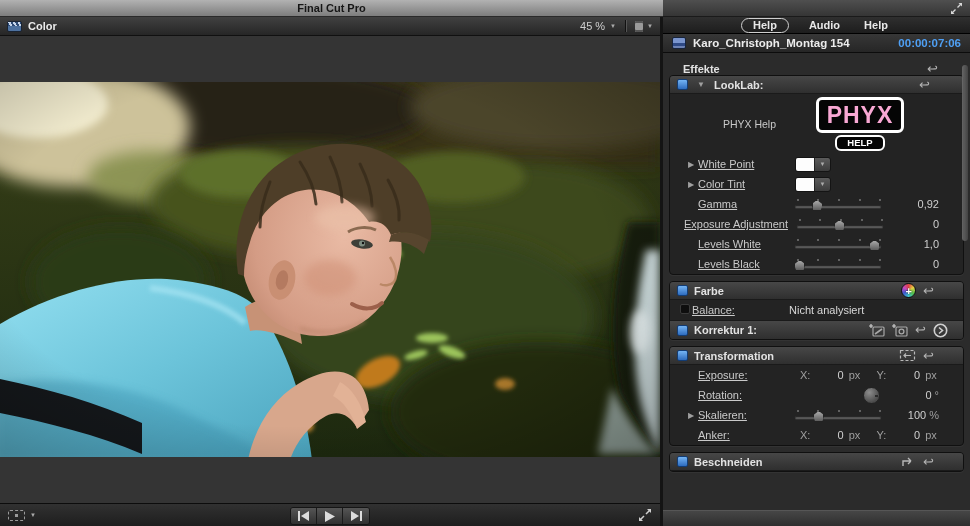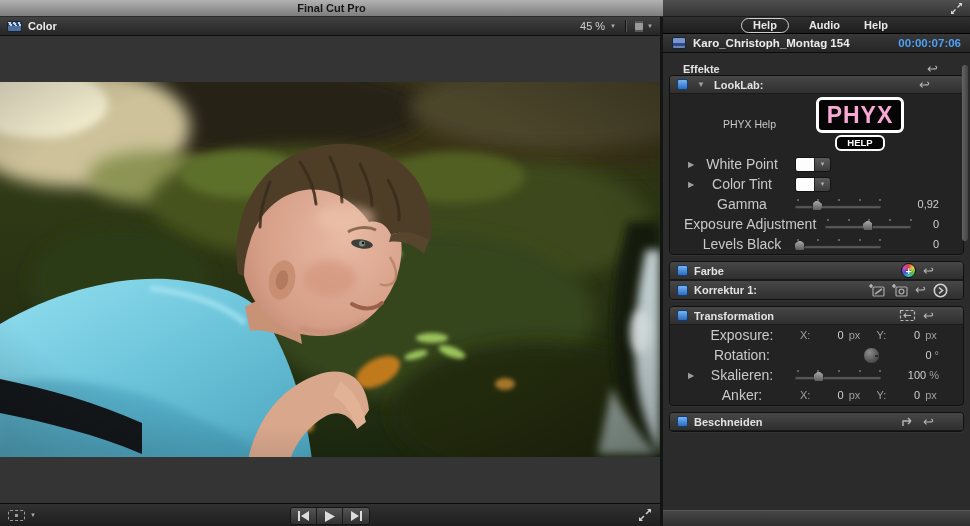--- a/index.html
+++ b/index.html
@@ -79,21 +79,21 @@
   .panel-header { height:18px; background:linear-gradient(#474747,#2f2f2f); border-bottom:1px solid #1a1a1a;
     display:flex; align-items:center; padding:0 7px; gap:6px; }
   .panel-footerbar { border-bottom:none; border-top:1px solid #1a1a1a; height:19px; }
   .cb-blue { width:11px; height:11px; flex:0 0 11px; border-radius:2px; border:1px solid #123c74;
     background:linear-gradient(#74b4f4,#2e6cbe); }
   .cb-dark { width:10px; height:10px; flex:0 0 10px; border-radius:2px; border:1px solid #3a3a3a; background:#0e0e0e; }
   .disc { width:14px; flex:0 0 14px; text-align:center; color:#9f9f9f; font-size:8px; }
 
   .p-row { height:20px; display:flex; align-items:center; padding-left:4px; }
   .p-row .disc { margin-left:10px; }
-  .p-label { flex:0 0 88px; text-align:center; color:#c9c9c9; font-size:14px; white-space:nowrap; }
+  .p-label { flex:0 0 88px; text-align:left; color:#c9c9c9; font-size:11px; white-space:nowrap;text-decoration:underline; }
   .p-label.wide { flex-basis:102px; margin-left:-14px; }
   .ctrl { flex:0 0 92px; margin-left:9px; display:flex; align-items:center; position:relative; height:16px; }
   .p-val { flex:1; text-align:right; color:#cfcfcf; font-size:11px; padding-right:24px; }
   .unit { color:#9f9f9f; margin-left:3px; }
 
   .fcp-slider { position:relative; width:86px; height:16px; }
   .fcp-slider .track { position:absolute; left:0; right:0; top:9px; height:3px; border-radius:2px;
     background:#585858; box-shadow:0 1px 0 rgba(255,255,255,.07), inset 0 1px 1px rgba(0,0,0,.6); }
   .fcp-slider .tick { position:absolute; top:3px; width:2px; height:2px; border-radius:50%; background:#777; }
   .fcp-slider .thumb { position:absolute; top:4px; width:11px; height:11px; margin-left:-5px;
@@ -396,20 +396,36 @@
               <span class="tick" style="left: 2%;"></span>
                   <span class="tick" style="left: 26%;"></span>
                   <span class="tick" style="left: 50%;"></span>
                   <span class="tick" style="left: 74%;"></span>
                   <span class="tick" style="left: 98%;"></span>
                 </span>
             </span>
             <span class="p-val">0</span>
           </div>
 
+          <div class="p-row">
+            <span class="disc"></span>
+            <span class="p-label">Levels White</span>
+            <span class="ctrl">
+              <span class="fcp-slider">
+                <span class="track"></span>
+                  <span class="thumb" style="left:92%"></span>
+              <span class="tick" style="left: 2%;"></span>
+                  <span class="tick" style="left: 26%;"></span>
+                  <span class="tick" style="left: 50%;"></span>
+                  <span class="tick" style="left: 74%;"></span>
+                  <span class="tick" style="left: 98%;"></span>
+                </span>
+            </span>
+            <span class="p-val">1,0</span>
+          </div>
 
           <div class="p-row">
             <span class="disc"></span>
             <span class="p-label">Levels Black</span>
             <span class="ctrl">
               <span class="fcp-slider">
                 <span class="track"></span>
                   <span class="thumb" style="left:5%"></span>
               <span class="tick" style="left: 2%;"></span>
                   <span class="tick" style="left: 26%;"></span>
@@ -425,20 +441,25 @@
         <div class="panel">
           <div class="panel-header">
             <span class="cb-blue"></span>
             <span class="section-title">Farbe</span>
             <span class="hdr-icons">
               <span class="colorwheel">
                   <span>+</span>
                 </span>
               <span class="reset">↩</span>
             </span>
+          </div>
+          <div class="p-row">
+            <span class="disc" style="margin-left:4px"><span class="cb-dark" style="display:inline-block"></span></span>
+            <span class="p-label">Balance:</span>
+            <span class="value-text">Nicht analysiert</span>
           </div>
           <div class="panel-header panel-footerbar">
             <span class="cb-blue"></span>
             <span class="section-title">Korrektur 1:</span>
             <span class="hdr-icons korr-icons">
               <svg width="16" height="15" viewBox="0 0 16 15">
                 <path d="M1,1 L1,5 M-1,3 L3,3" transform="translate(1,0)" stroke="#cfcfcf" stroke-width="1.2"></path>
                 <rect x="4" y="4" width="11" height="9" rx="1" fill="none" stroke="#a8a8a8" stroke-width="1.2"></rect>
                 <path d="M6,11 L13,6" stroke="#a8a8a8" stroke-width="1.6"></path>
               </svg>

